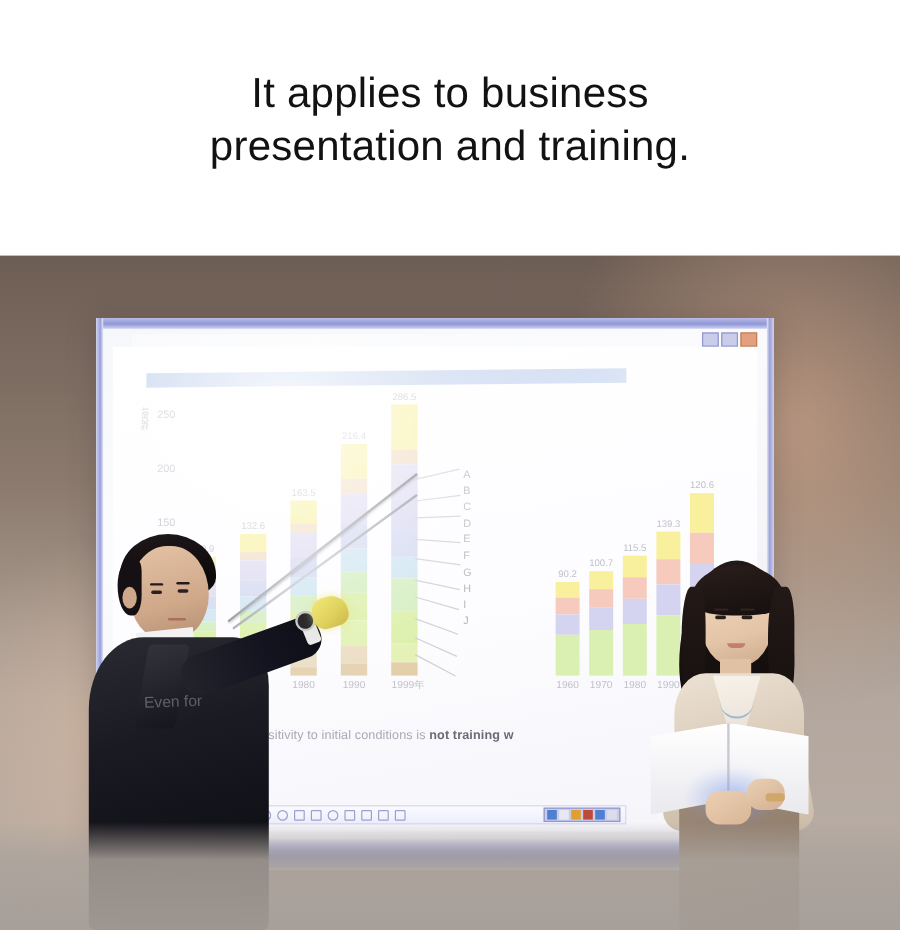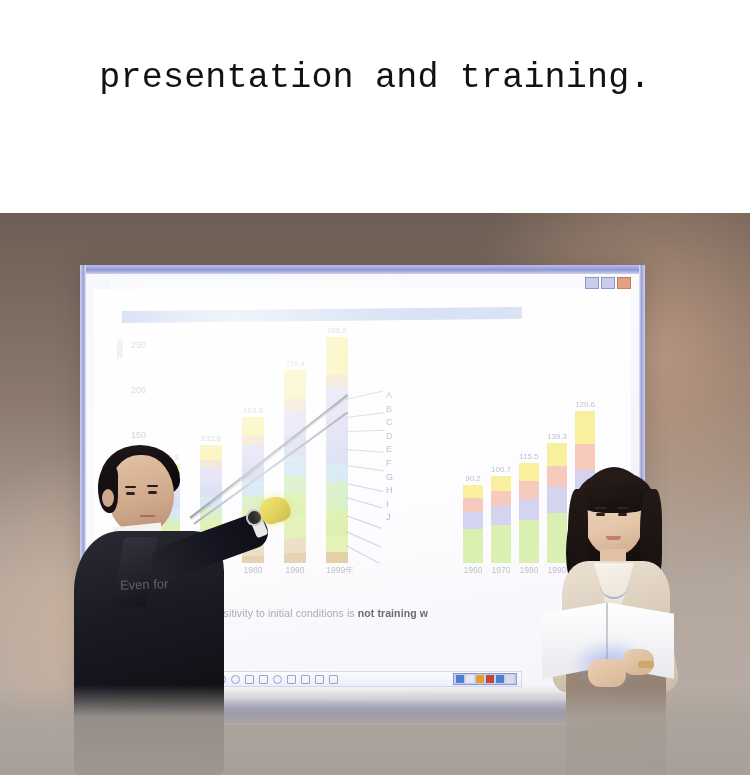--- a/index.html
+++ b/index.html
@@ -14,21 +14,21 @@
   .header{
     position:absolute;left:0;top:0;width:750px;height:213px;
     background:#ffffff;
   }
   .headline{
     position:absolute;left:0;top:56px;width:750px;
     text-align:center;color:#121212;
     font-size:35px;line-height:44px;font-weight:400;
     letter-spacing:.2px;
   }
-  .headline .l2{display:block;font-family:Liberation Mono, monospace;}
+  .headline .l2{display:block;}
 
   
   .photo{
     position:absolute;left:0;top:213px;width:750px;height:562px;
     overflow:hidden;
     background:
       linear-gradient(180deg,#6d5e55 0%,#7d6c61 18%,#8b7a6d 34%,#9b8c80 46%,#a99c92 56%,#b3a79e 66%,#b9aea6 100%);
   }
   
   .wall-glow{
@@ -345,20 +345,21 @@
   }
   .w-arm.r{left:122px;transform:rotate(-10deg);}
 </style>
 </head>
 <body>
 
 <div class="page">
 
   <div class="header">
     <div class="headline">
+      <span>It applies to business</span>
       <span class="l2">presentation and training.</span>
     </div>
   </div>
 
   <div class="photo">
     <div class="wall-glow"></div>
     <div class="wall-glow2"></div>
 
     <div class="board">
       <div class="board-frame-top"></div>

